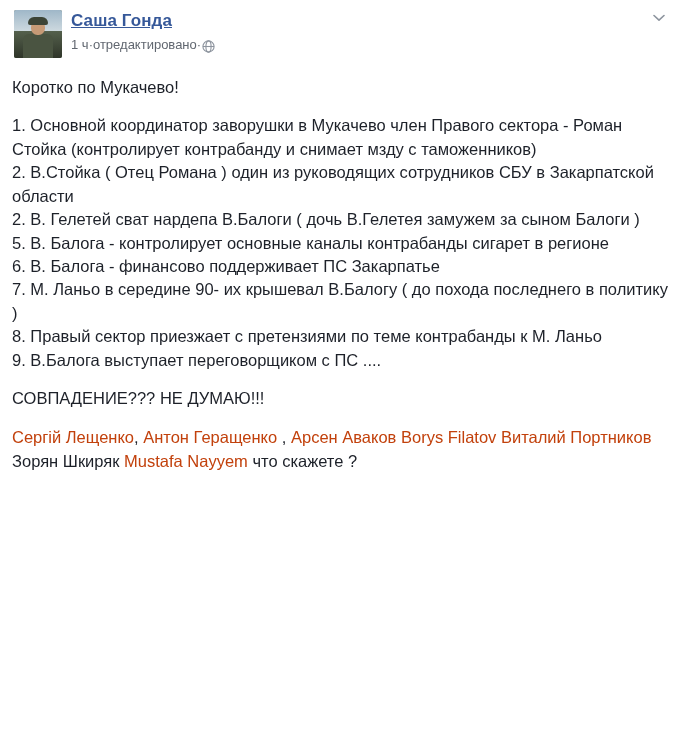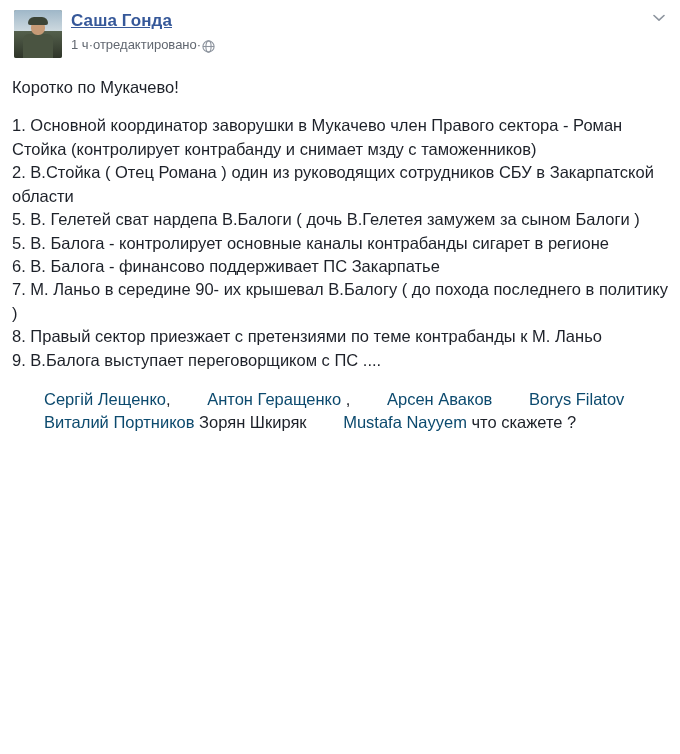--- a/index.html
+++ b/index.html
@@ -123,24 +123,23 @@
     white-space: pre-wrap;
   }
   .para.spaced { margin-top: 15px; }
   .para.tight { margin-top: 0px; }
   .tags-block {
     margin-top: 16px;
     font-size: 16.5px;
     line-height: 1.42;
   }
   .tag-link {
-    color: #0c4a6e;
+    color: #c2410c;
     text-decoration: none;
     cursor: pointer;
-    margin-left: 32px;
   }
   .plain-text { color: #1d2129; }
 </style>
 </head>
 <body>
 
 <div class="post">
 
   <div class="post-header">
     <div class="avatar">
@@ -171,23 +170,24 @@
   <div class="chevron-btn">
     <svg width="12" height="8" viewBox="0 0 12 8">
       <path d="M1 1.5 L6 6.2 L11 1.5" fill="none" stroke="#8d949e" stroke-width="1.6" stroke-linecap="round" stroke-linejoin="round"></path>
     </svg>
   </div>
 
   <div class="post-body">
     <p class="para">Коротко по Мукачево!</p>
     <p class="para spaced">1. Основной координатор заворушки в Мукачево член Правого сектора - Роман Стойка (контролирует контрабанду и снимает мзду с таможенников)</p>
     <p class="para tight">2. В.Стойка ( Отец Романа ) один из руководящих сотрудников СБУ в Закарпатской области</p>
-    <p class="para tight">5. В. Гелетей сват нардепа В.Балоги ( дочь В.Гелетея замужем за сыном Балоги )</p>
+    <p class="para tight">2. В. Гелетей сват нардепа В.Балоги ( дочь В.Гелетея замужем за сыном Балоги )</p>
     <p class="para tight">5. В. Балога - контролирует основные каналы контрабанды сигарет в регионе</p>
     <p class="para tight">6. В. Балога - финансово поддерживает ПС Закарпатье</p>
     <p class="para tight">7. М. Ланьо в середине 90- их крышевал В.Балогу ( до похода последнего в политику )</p>
     <p class="para tight">8. Правый сектор приезжает с претензиями по теме контрабанды к М. Ланьо</p>
     <p class="para tight">9. В.Балога выступает переговорщиком с ПС ....</p>
+    <p class="para spaced">СОВПАДЕНИЕ??? НЕ ДУМАЮ!!!</p>
 
     <div class="tags-block"><a class="tag-link" href="#">Сергій Лещенко</a><span class="plain-text">, </span><a class="tag-link" href="#">Антон Геращенко</a><span class="plain-text"> , </span><a class="tag-link" href="#">Арсен Аваков</a><span class="plain-text"> </span><a class="tag-link" href="#">Borys Filatov</a><span class="plain-text"> </span><a class="tag-link" href="#">Виталий Портников</a><span class="plain-text"> Зорян Шкиряк </span><a class="tag-link" href="#">Mustafa Nayyem</a><span class="plain-text"> что скажете ?</span></div>
   </div>
 
 </div>
 
 </body></html>

